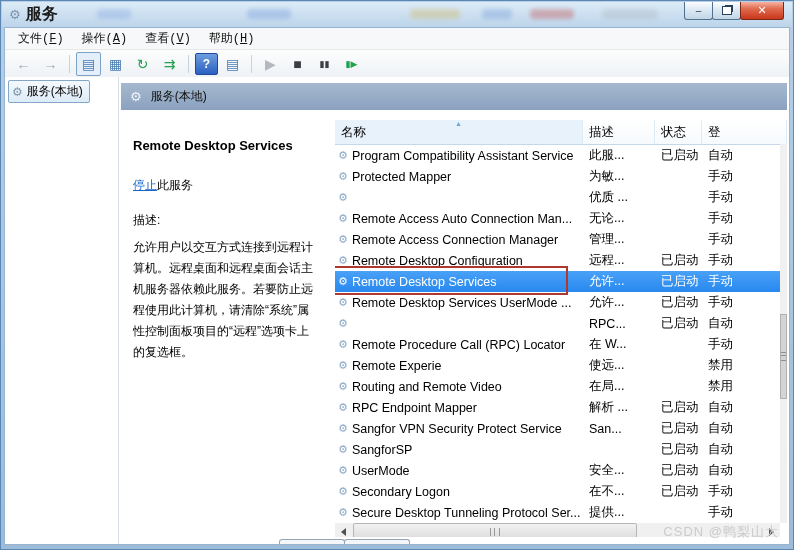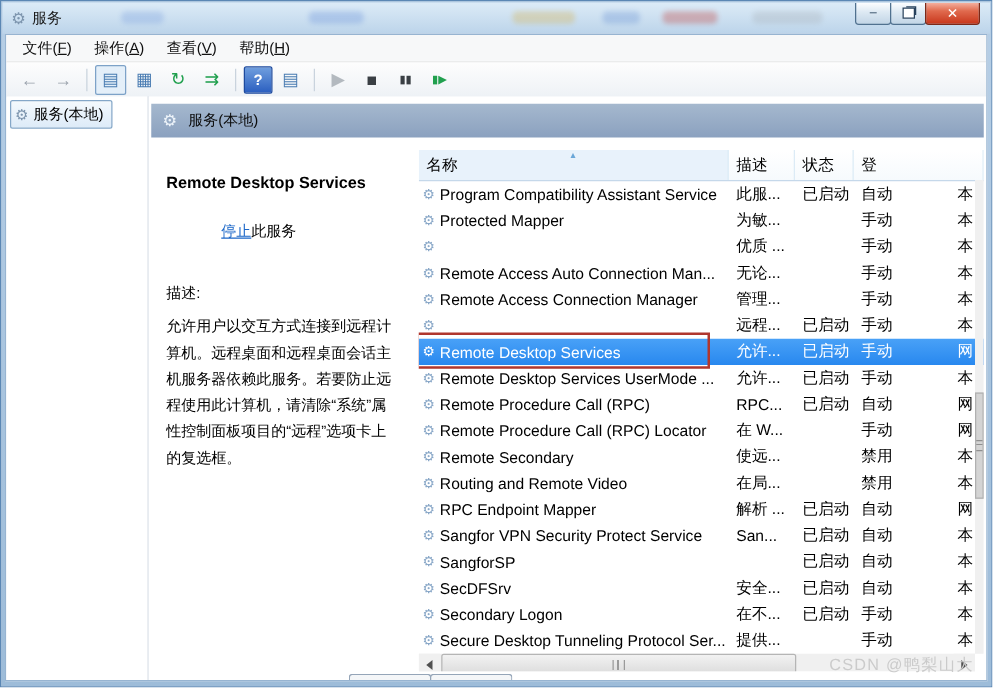--- a/index.html
+++ b/index.html
@@ -1,60 +1,60 @@
 <!DOCTYPE html>
 <html><head>
 <meta charset="utf-8">
 <style>
   html,body{margin:0;padding:0;}
   body{width:794px;height:550px;position:relative;font-family:"Liberation Sans","DejaVu Sans",sans-serif;background:#fff;overflow:hidden;}
   .frame{position:absolute;inset:0;background:linear-gradient(#b7cfe6,#9dbcd9);border:1px solid #5b87b4;box-sizing:border-box;}
   
   .titlebar{position:absolute;top:1px;left:1px;right:1px;height:25px;display:flex;align-items:center;padding-left:7px;gap:5px;background:linear-gradient(#dcebf7,#bcd4ea);overflow:hidden;}
   .app-icon{font-size:13px;color:#7d95ae;line-height:1;}
-  .title-text{font-size:12px;color:#1b1b1b;}
+  .title-text{font-size:16px;color:#1b1b1b;font-weight:bold;}
   .smudge{position:absolute;top:7px;height:10px;border-radius:4px;filter:blur(2px);}
   .win-controls{position:absolute;top:0;right:8px;display:flex;}
   .win-btn{width:29px;height:18px;box-sizing:border-box;border:1px solid #50718f;border-top:none;background:linear-gradient(#fdfeff,#dde9f3 45%,#c2d5e6);display:flex;align-items:center;justify-content:center;font-size:10px;color:#27415c;border-radius:0 0 3px 3px;margin-left:-1px;}
   .win-btn.close{width:44px;background:linear-gradient(#f6b3a2,#e06a4e 40%,#c8371c);color:#fff;border-color:#7c2817;font-size:11px;font-weight:bold;}
   .restore-glyph{width:8px;height:7px;border:1px solid #27415c;box-shadow:2px -2px 0 -1px #27415c;background:#fff;}
   
   .client{position:absolute;top:26px;left:3px;right:3px;bottom:4px;background:#fff;border:1px solid #97b4d1;box-sizing:border-box;overflow:hidden;}
   .menubar{height:21px;display:flex;align-items:center;padding-left:4px;background:#f7f8f9;border-bottom:1px solid #e8e8e8;font-size:12px;color:#111;}
-  .menu-item{padding:2px 9px;cursor:default;}
+  .menu-item{padding:2px 9px;cursor:default;font-family:Liberation Mono, monospace;}
   .menu-item u{text-decoration:underline;}
   .toolbar{height:27px;display:flex;align-items:center;padding-left:6px;gap:2px;background:linear-gradient(#fdfdfd,#eef2f6);border-bottom:1px solid #d4dde6;}
   .tool-btn{width:23px;height:22px;display:flex;align-items:center;justify-content:center;font-size:14px;border:1px solid transparent;border-radius:2px;}
   .tool-btn.pressed{border-color:#7da2c8;background:#e4eff9;}
   .tool-btn.badge-blue{background:linear-gradient(#6f9ede,#2b5fc0);border-color:#1d4a9e;color:#fff;font-weight:bold;font-size:12px;width:21px;height:20px;}
   .tool-sep{width:1px;height:18px;background:#c9d3dd;margin:0 4px;}
   
   .main{position:absolute;top:49px;left:0;right:0;bottom:0;display:flex;}
   .tree{width:114px;background:#fff;border-right:1px solid #d7dee6;padding:2px 0 0 2px;box-sizing:border-box;}
   .tree-item{display:inline-flex;align-items:center;gap:4px;font-size:12px;padding:2px 6px 2px 3px;border:1px solid #84a7c8;background:linear-gradient(#f4f9fd,#ddebf8);border-radius:2px;margin:1px;}
   .tree-gear{font-size:12px;color:#7d95ae;}
   .right{flex:1;position:relative;background:#fff;overflow:hidden;}
   .banner{height:27px;margin:6px 2px 0 2px;background:linear-gradient(#a5b8ce,#8ba1bf);display:flex;align-items:center;gap:9px;padding-left:9px;font-size:12px;color:#0d0d0d;}
   .banner-gear{color:#eef4fa;font-size:13px;}
   .content{position:absolute;top:39px;left:2px;right:2px;bottom:7px;display:flex;}
   
   .desc-pane{width:214px;box-sizing:border-box;padding:22px 10px 0 12px;font-size:12px;color:#000;}
   .svc-title{font-weight:bold;font-size:13px;margin-bottom:24px;}
   .svc-link-line{margin-bottom:6px;line-height:17px;}
-  .svc-link{color:#1a66c8;text-decoration:underline;cursor:pointer;margin-left:44px;}
-  .desc-label{margin-top:32px;margin-bottom:8px;}
+  .svc-link{color:#1a66c8;text-decoration:underline;cursor:pointer;}
+  .desc-label{margin-top:18px;margin-bottom:8px;}
   .desc-text{width:186px;line-height:21px;}
   
   .list-pane{flex:1;position:relative;margin-top:4px;font-size:12.5px;overflow:hidden;}
   .lheader{display:flex;height:24px;border-bottom:1px solid #c5d8ea;background:linear-gradient(#ffffff,#f6fafd);}
   .hcell{display:flex;align-items:center;box-sizing:border-box;padding-left:6px;border-right:1px solid #dcebf6;color:#000;position:relative;}
   .hcell.sorted{background:#e8f2fb;}
   .sort-arrow{position:absolute;top:-1px;left:50%;transform:translateX(-50%);font-size:8px;color:#6aa7d8;}
   .col-name{width:248px;}
-  .col-desc{width:53px;}
+  .col-desc{width:72px;}
   .col-status{width:47px;}
   .col-startup{width:77px;}
   .col-logon{flex:1;}
   .rows{position:relative;}
   .row{display:flex;height:21px;align-items:center;color:#000;}
   .cell{box-sizing:border-box;padding-left:6px;white-space:nowrap;overflow:hidden;}
   .cell.col-name{display:flex;align-items:center;gap:4px;padding-left:3px;}
   .gear{font-size:11px;color:#8aa8c8;}
   .row.selected{background:linear-gradient(#49a1f7,#2888ef);color:#fff;}
   .row.selected .gear{color:#fff;}
@@ -219,20 +219,21 @@
                     <span class="nm">Remote Access Connection Manager</span>
                   </span>
     <span class="cell col-desc">管理...</span>
     <span class="cell col-status"></span>
     <span class="cell col-startup">手动</span>
     <span class="cell col-logon">本</span>
   </div>
                 <div class="row">
     <span class="cell col-name">
                     <span class="gear">⚙</span>
+                    <span class="nm">Remote Desktop Configuration</span>
                   </span>
     <span class="cell col-desc">远程...</span>
     <span class="cell col-status">已启动</span>
     <span class="cell col-startup">手动</span>
     <span class="cell col-logon">本</span>
   </div>
                 <div class="row selected">
     <span class="cell col-name">
                     <span class="gear">⚙</span>
                     <span class="nm">Remote Desktop Services</span>
@@ -248,41 +249,40 @@
                     <span class="nm">Remote Desktop Services UserMode ...</span>
                   </span>
     <span class="cell col-desc">允许...</span>
     <span class="cell col-status">已启动</span>
     <span class="cell col-startup">手动</span>
     <span class="cell col-logon">本</span>
   </div>
                 <div class="row">
     <span class="cell col-name">
                     <span class="gear">⚙</span>
-                    <span class="nm">Remote Procedure Call (RPC)</span>
                   </span>
     <span class="cell col-desc">RPC...</span>
     <span class="cell col-status">已启动</span>
     <span class="cell col-startup">自动</span>
     <span class="cell col-logon">网</span>
   </div>
                 <div class="row">
     <span class="cell col-name">
                     <span class="gear">⚙</span>
                     <span class="nm">Remote Procedure Call (RPC) Locator</span>
                   </span>
     <span class="cell col-desc">在 W...</span>
     <span class="cell col-status"></span>
     <span class="cell col-startup">手动</span>
     <span class="cell col-logon">网</span>
   </div>
                 <div class="row">
     <span class="cell col-name">
                     <span class="gear">⚙</span>
-                    <span class="nm">Remote Secondary</span>
+                    <span class="nm">Remote Experie</span>
                   </span>
     <span class="cell col-desc">使远...</span>
     <span class="cell col-status"></span>
     <span class="cell col-startup">禁用</span>
     <span class="cell col-logon">本</span>
   </div>
                 <div class="row">
     <span class="cell col-name">
                     <span class="gear">⚙</span>
                     <span class="nm">Routing and Remote Video</span>
@@ -318,21 +318,21 @@
                     <span class="nm">SangforSP</span>
                   </span>
     <span class="cell col-desc"></span>
     <span class="cell col-status">已启动</span>
     <span class="cell col-startup">自动</span>
     <span class="cell col-logon">本</span>
   </div>
                 <div class="row">
     <span class="cell col-name">
                     <span class="gear">⚙</span>
-                    <span class="nm">SecDFSrv</span>
+                    <span class="nm">UserMode</span>
                   </span>
     <span class="cell col-desc">安全...</span>
     <span class="cell col-status">已启动</span>
     <span class="cell col-startup">自动</span>
     <span class="cell col-logon">本</span>
   </div>
                 <div class="row">
     <span class="cell col-name">
                     <span class="gear">⚙</span>
                     <span class="nm">Secondary Logon</span>

